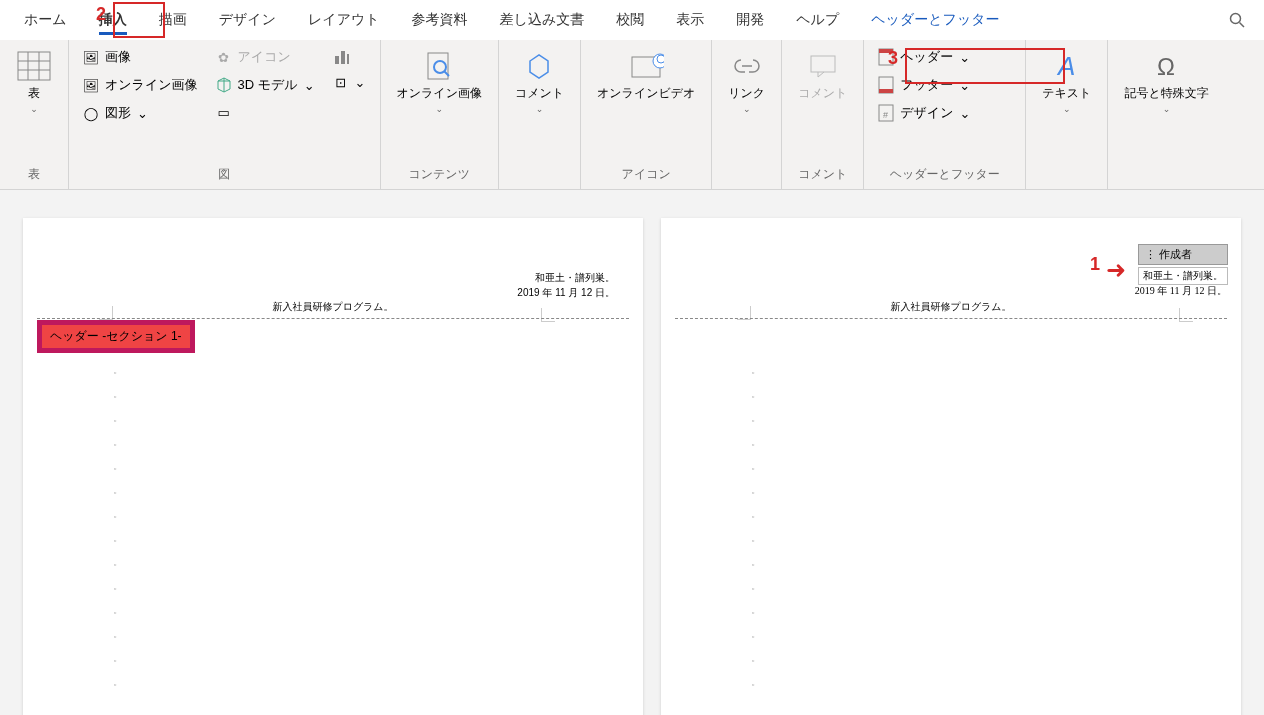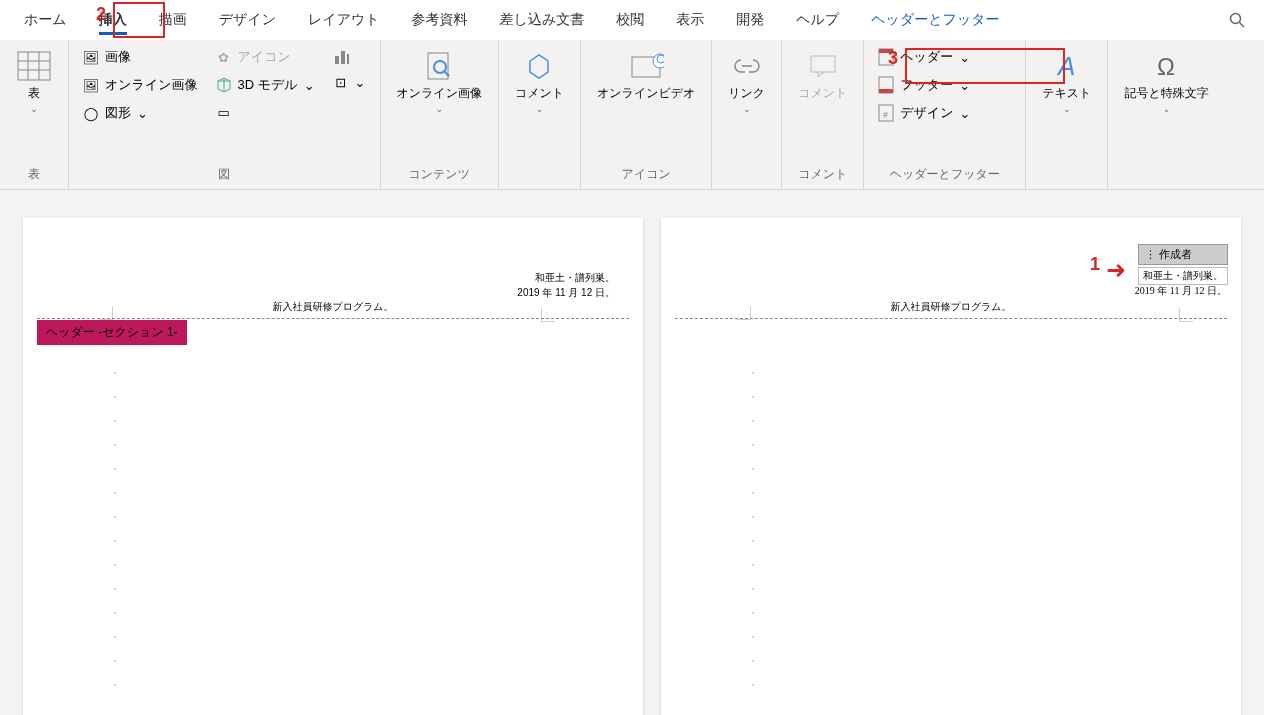--- a/index.html
+++ b/index.html
@@ -27,21 +27,21 @@
     .hbutton.disabled { color: #aaa; }
     
     .col { display: flex; flex-direction: column; gap: 2px; }
     
     .doc-area { padding-top: 28px; display: flex; gap: 18px; justify-content: center; }
     .page { background: #fff; width: 620px; height: 500px; box-shadow: 0 1px 3px rgba(0,0,0,0.15); position: relative; }
     .page-header { position: relative; height: 100px; }
     .header-text-right { position: absolute; right: 28px; top: 52px; font-size: 10px; text-align: right; font-family: serif; line-height: 1.5; }
     .header-text-center { position: absolute; left: 50%; transform: translateX(-50%); top: 82px; font-size: 10px; font-family: serif; }
     .section-border { position: absolute; left: 14px; right: 14px; top: 100px; border-top: 1.5px dashed #888; }
-    .section-label { position: absolute; top: 102px; left: 14px; background: #be185d; border: 1px solid #be185d; font-size: 12px; padding: 3px 8px; }
+    .section-label { position: absolute; top: 102px; left: 14px; background: #ef4444; border: 5px solid #be185d; font-size: 12px; padding: 3px 8px; }
     .corner { position: absolute; width: 14px; height: 14px; border-color: #ccc; border-style: solid; border-width: 0; }
     .corner.left { left: 76px; top: 88px; border-right-width: 1px; border-bottom-width: 1px; }
     .corner.right { right: 88px; top: 90px; border-left-width: 1px; border-bottom-width: 1px; }
     
     .body-lines { position: absolute; left: 90px; top: 140px; font-size: 10px; color: #aaa; font-family: serif; line-height: 2.4; }
     
     .author-box { position: absolute; right: 13px; top: 26px; }
     .author-tag { background: #ccc; border: 1px solid #999; font-size: 11px; padding: 2px 6px; display: flex; align-items: center; gap: 3px; }
     .author-name { border: 1px solid #bbb; font-size: 10px; padding: 1px 4px; font-family: serif; margin-top: 2px; }
     .date-p2 { position: absolute; right: 14px; top: 66px; font-size: 10px; font-family: serif; }

